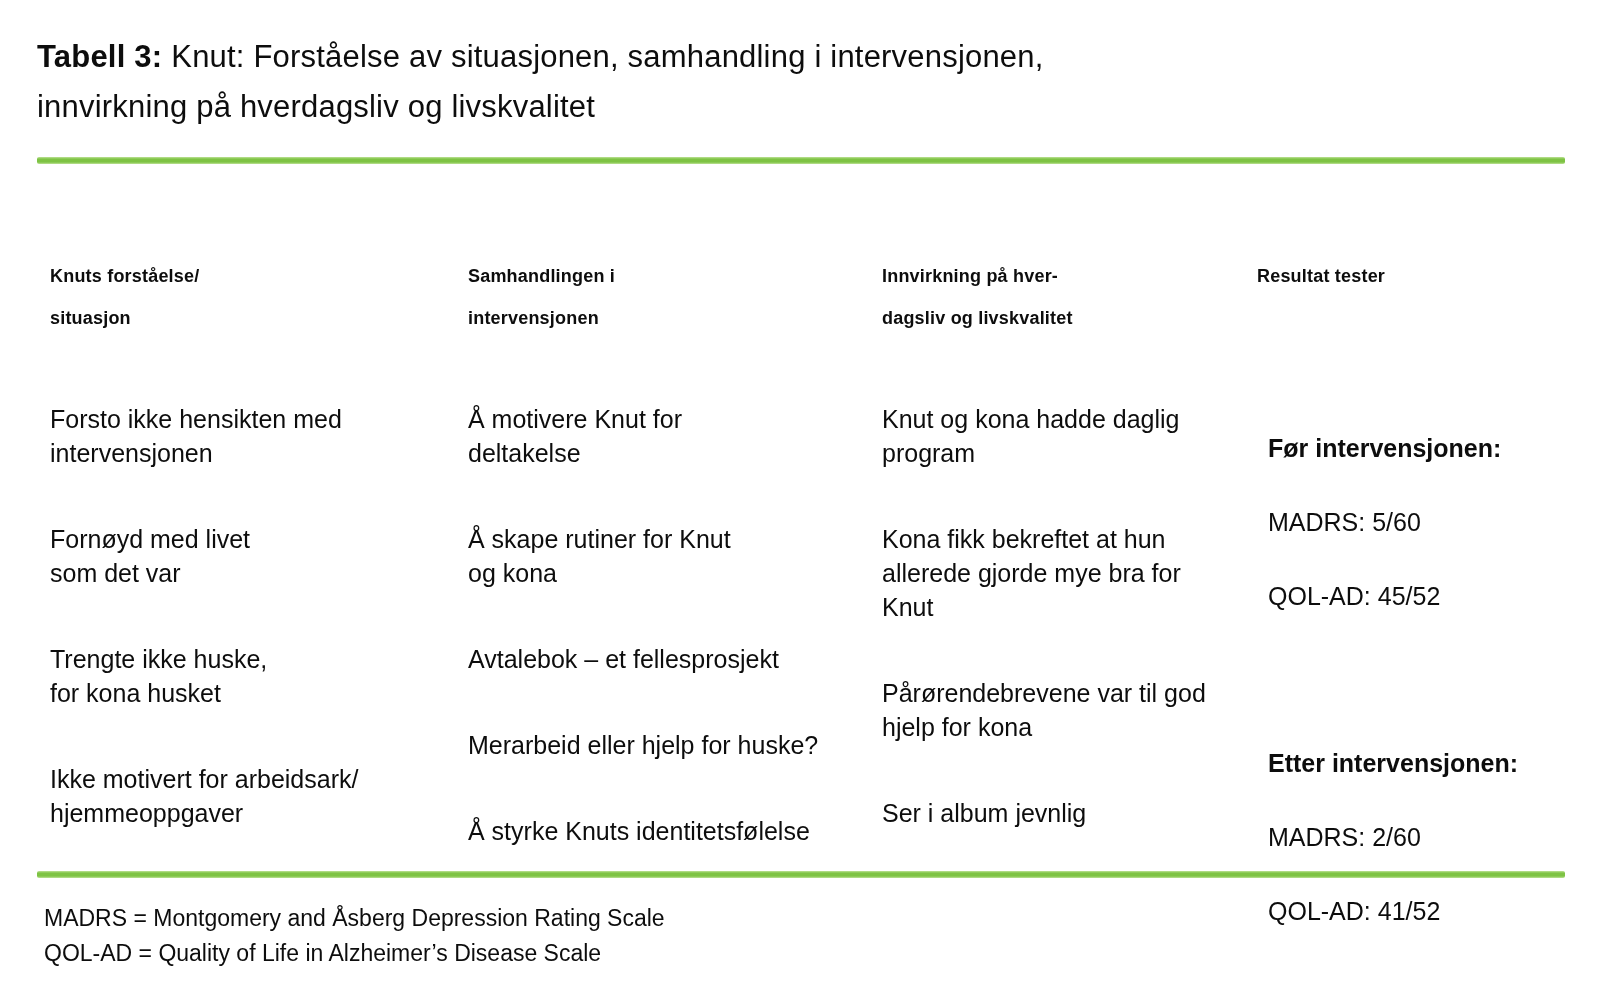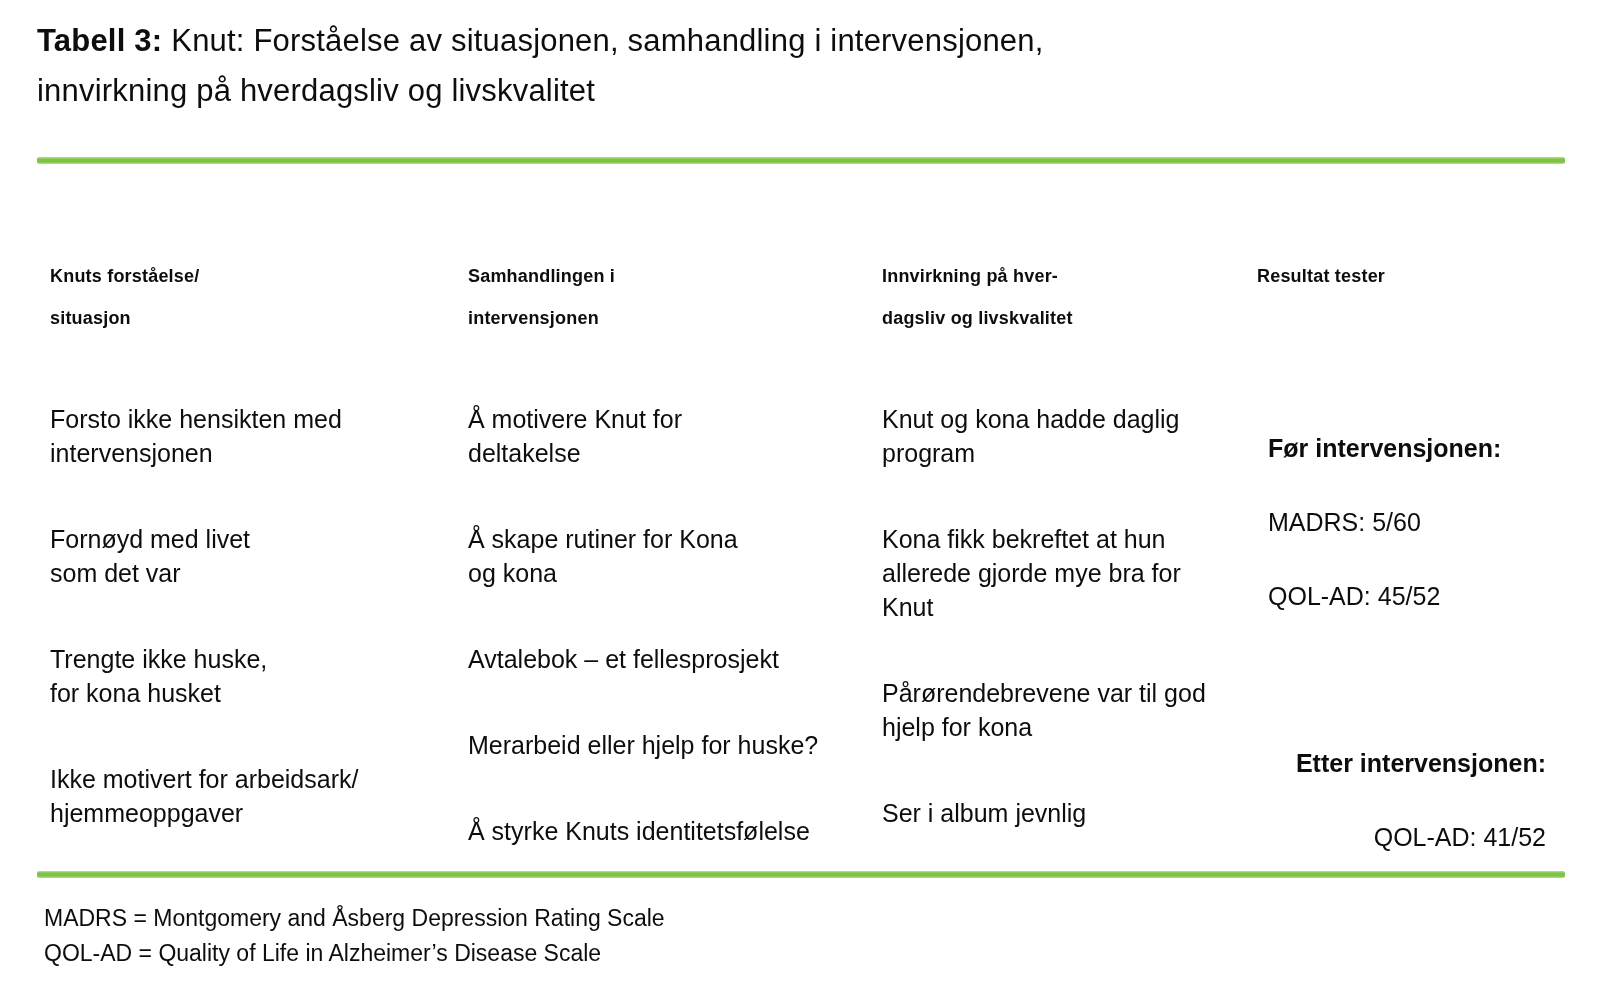--- a/index.html
+++ b/index.html
@@ -14,21 +14,21 @@
     height: 1004px;
     background: #ffffff;
     font-family: "Liberation Sans", sans-serif;
     color: var(--text-color);
     position: relative;
     overflow: hidden;
   }
   .title {
     position: absolute;
     left: 37px;
-    top: 16px;
+    top: 32px;
     width: 1480px;
     font-size: 31px;
     line-height: 50px;
     white-space: pre-line;
     letter-spacing: 0.2px;
   }
   .title .label { font-weight: 700; margin-right: 9px; }
   .rule {
     position: absolute;
     left: 37px;
@@ -62,21 +62,21 @@
     height: 129px;
     letter-spacing: 0.2px;
   }
   .col p {
     margin: 0 0 34px 0;
     font-size: 25px;
     line-height: 34px;
   }
   .col p:last-child { margin-bottom: 0; }
   .result-group { margin-bottom: 68px; }
-  .result-group:last-child { margin-bottom: 0; text-align: right; }
+  .result-group:last-child { margin-bottom: 0; }
   .result-group p { margin: 11px; }
   .result-group .heading { font-weight: 700; }
   .footnotes {
     position: absolute;
     left: 44px;
     top: 901px;
     font-size: 23px;
     line-height: 35px;
   }
   .footnotes p { margin: 0; }
@@ -102,21 +102,21 @@
 for kona husket</p>
     <p>Ikke motivert for arbeidsark/
 hjemmeoppgaver</p>
   </div>
 
   <div class="col col-2">
     <h3>Samhandlingen i
 intervensjonen</h3>
     <p>Å motivere Knut for
 deltakelse</p>
-    <p>Å skape rutiner for Kona
+    <p>Å skape rutiner for Knut
 og kona</p>
     <p>Avtalebok – et fellesprosjekt</p>
     <p>Merarbeid eller hjelp for huske?</p>
     <p>Å styrke Knuts identitetsfølelse</p>
   </div>
 
   <div class="col col-3">
     <h3>Innvirkning på hver-
 dagsliv og livskvalitet</h3>
     <p>Knut og kona hadde daglig
@@ -131,20 +131,21 @@
 
   <div class="col col-4">
     <h3>Resultat tester</h3>
     <div class="result-group">
       <p class="heading">Før intervensjonen:</p>
       <p>MADRS: 5/60</p>
       <p>QOL-AD: 45/52</p>
     </div>
     <div class="result-group">
       <p class="heading">Etter intervensjonen:</p>
+      <p>MADRS: 2/60</p>
       <p>QOL-AD: 41/52</p>
     </div>
   </div>
 
 </div>
 
 <div class="rule rule-bottom"></div>
 
 <div class="footnotes">
   <p>MADRS = Montgomery and Åsberg Depression Rating Scale</p>

